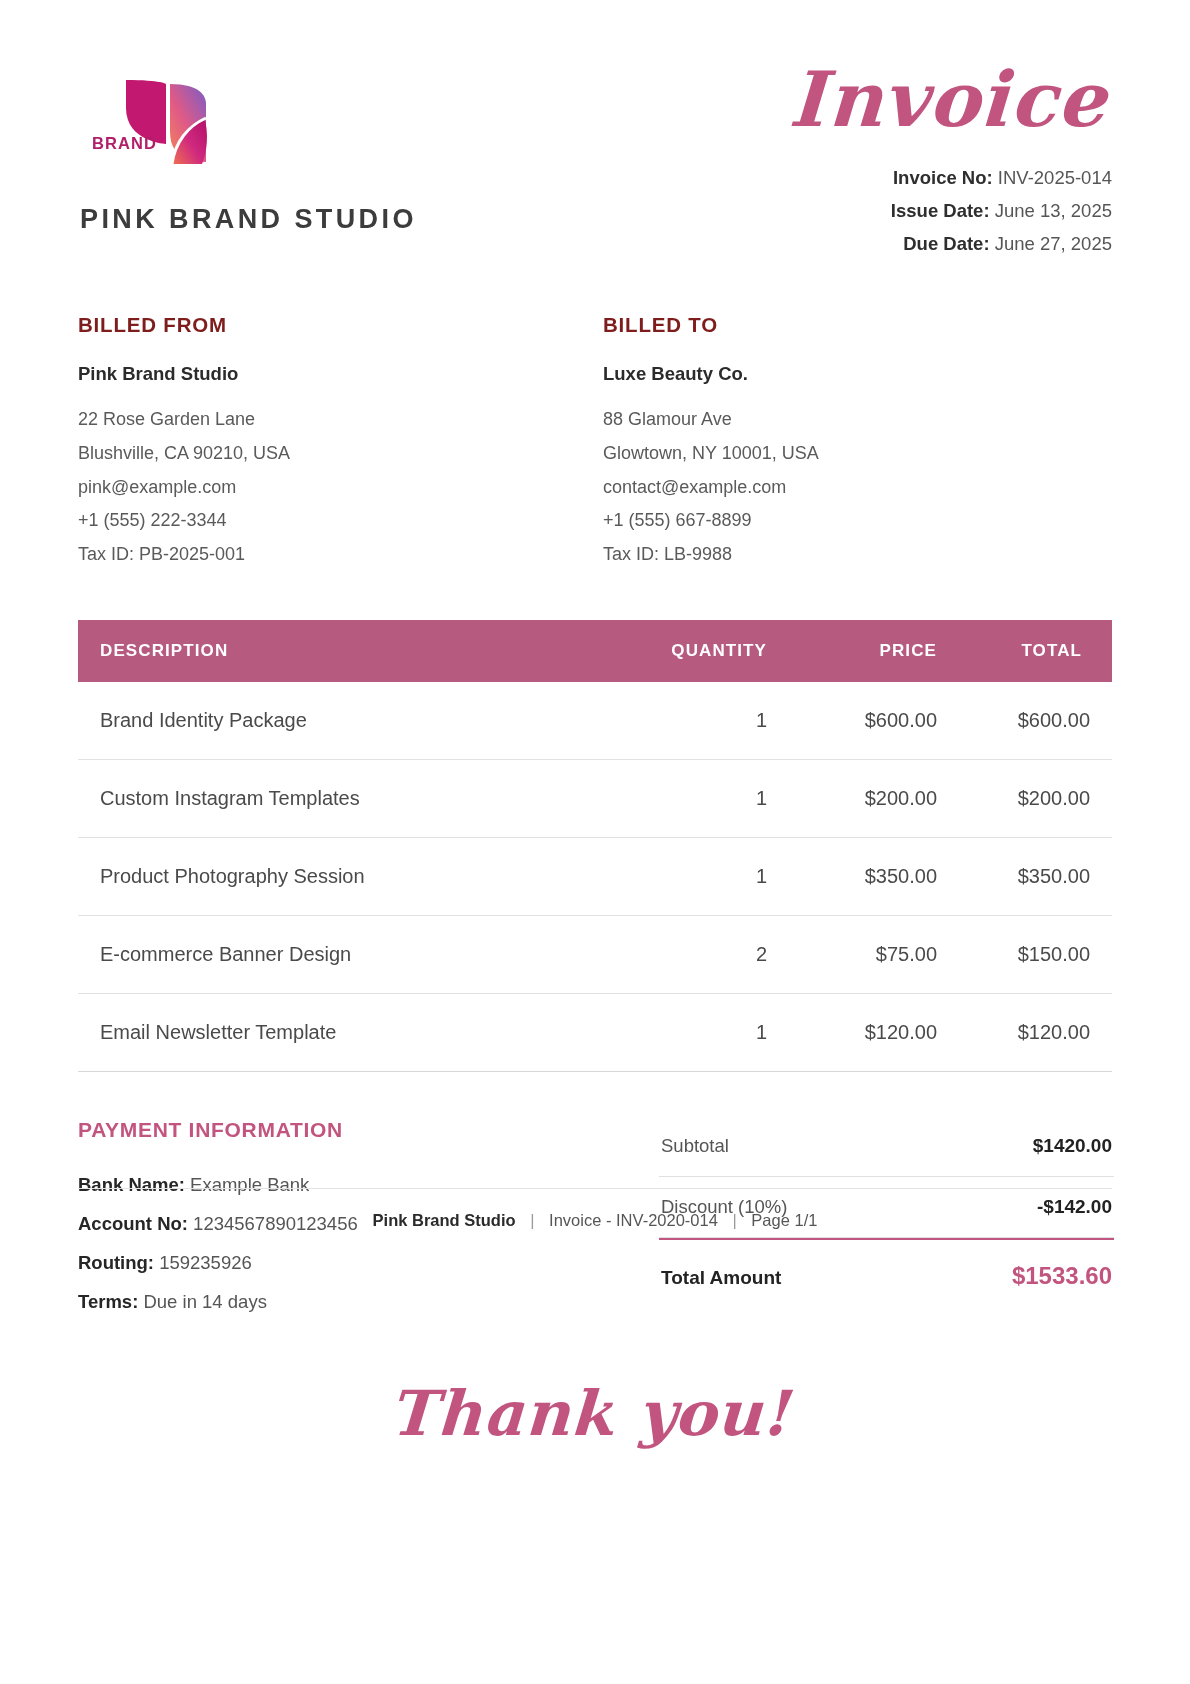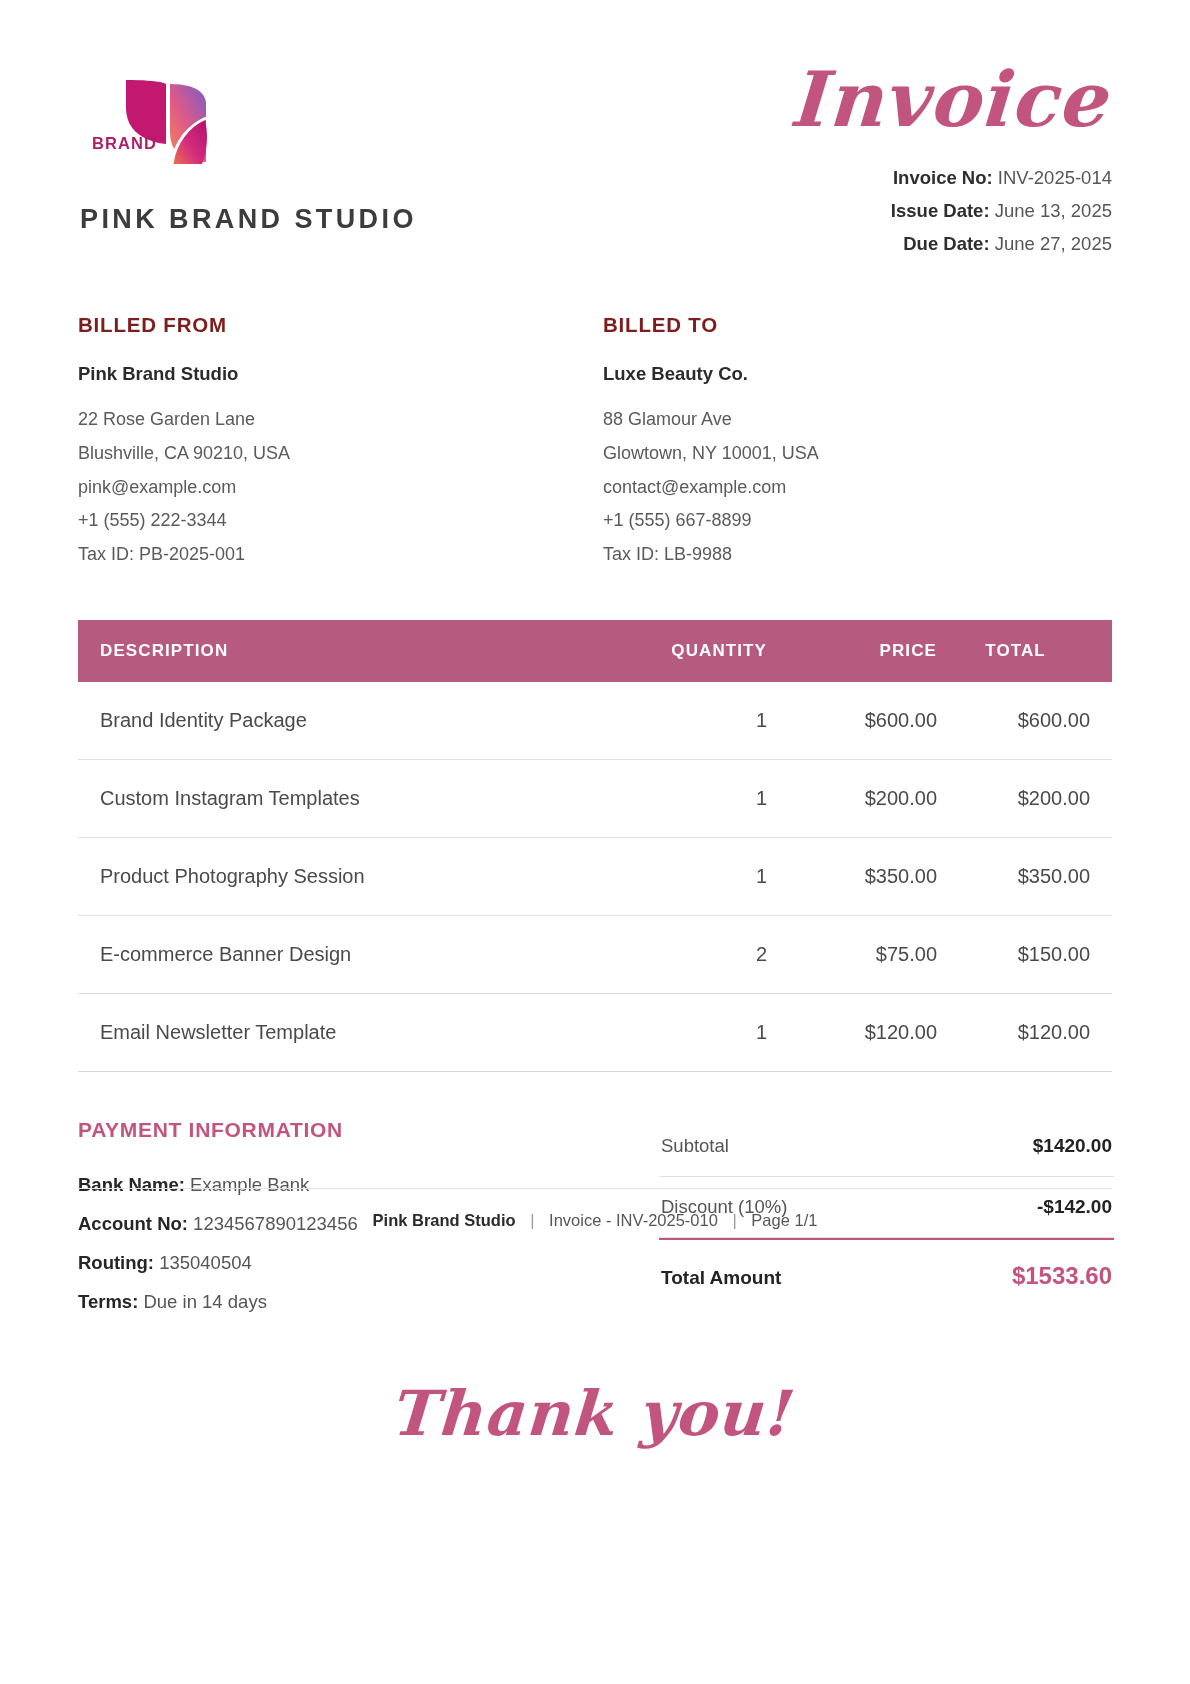--- a/index.html
+++ b/index.html
@@ -127,21 +127,21 @@
     font-size: 17px;
     font-weight: 700;
     letter-spacing: 1.1px;
     padding: 21px 0;
     text-align: right;
   }
   .items thead th.desc {
     text-align: left;
     padding-left: 22px;
   }
-  .items thead th.last { padding-right: 18px; text-align: center; }
+  .items thead th.last { padding-right: 30px; }
 
   .items tbody td {
     font-size: 20px;
     color: #4a4a4a;
     padding: 27px 0;
     text-align: right;
     border-bottom: 1px solid #e2e2e2;
   }
   .items tbody td.desc {
     text-align: left;
@@ -368,21 +368,21 @@
       <div class="payment-row">
         <b>Bank Name:</b>
         <span>Example Bank</span>
       </div>
       <div class="payment-row">
         <b>Account No:</b>
         <span>1234567890123456</span>
       </div>
       <div class="payment-row">
         <b>Routing:</b>
-        <span>135040504</span>
+        <span>159235926</span>
       </div>
       <div class="payment-row">
         <b>Terms:</b>
         <span>Due in 14 days</span>
       </div>
     </div>
 
     <div class="totals">
       <div class="total-row">
         <span class="lbl">Subtotal</span>
@@ -397,18 +397,18 @@
         <span class="val">$1533.60</span>
       </div>
     </div>
   </div>
 
   <div class="thanks">Thank you!</div>
 
   <div class="footer">
     <b>Pink Brand Studio</b>
     <span class="sep">|</span>
-    <span>Invoice - INV-2025-010</span>
+    <span>Invoice - INV-2020-014</span>
     <span class="sep">|</span>
     <span>Page 1/1</span>
   </div>
 
 </div>
 
 </body></html>

